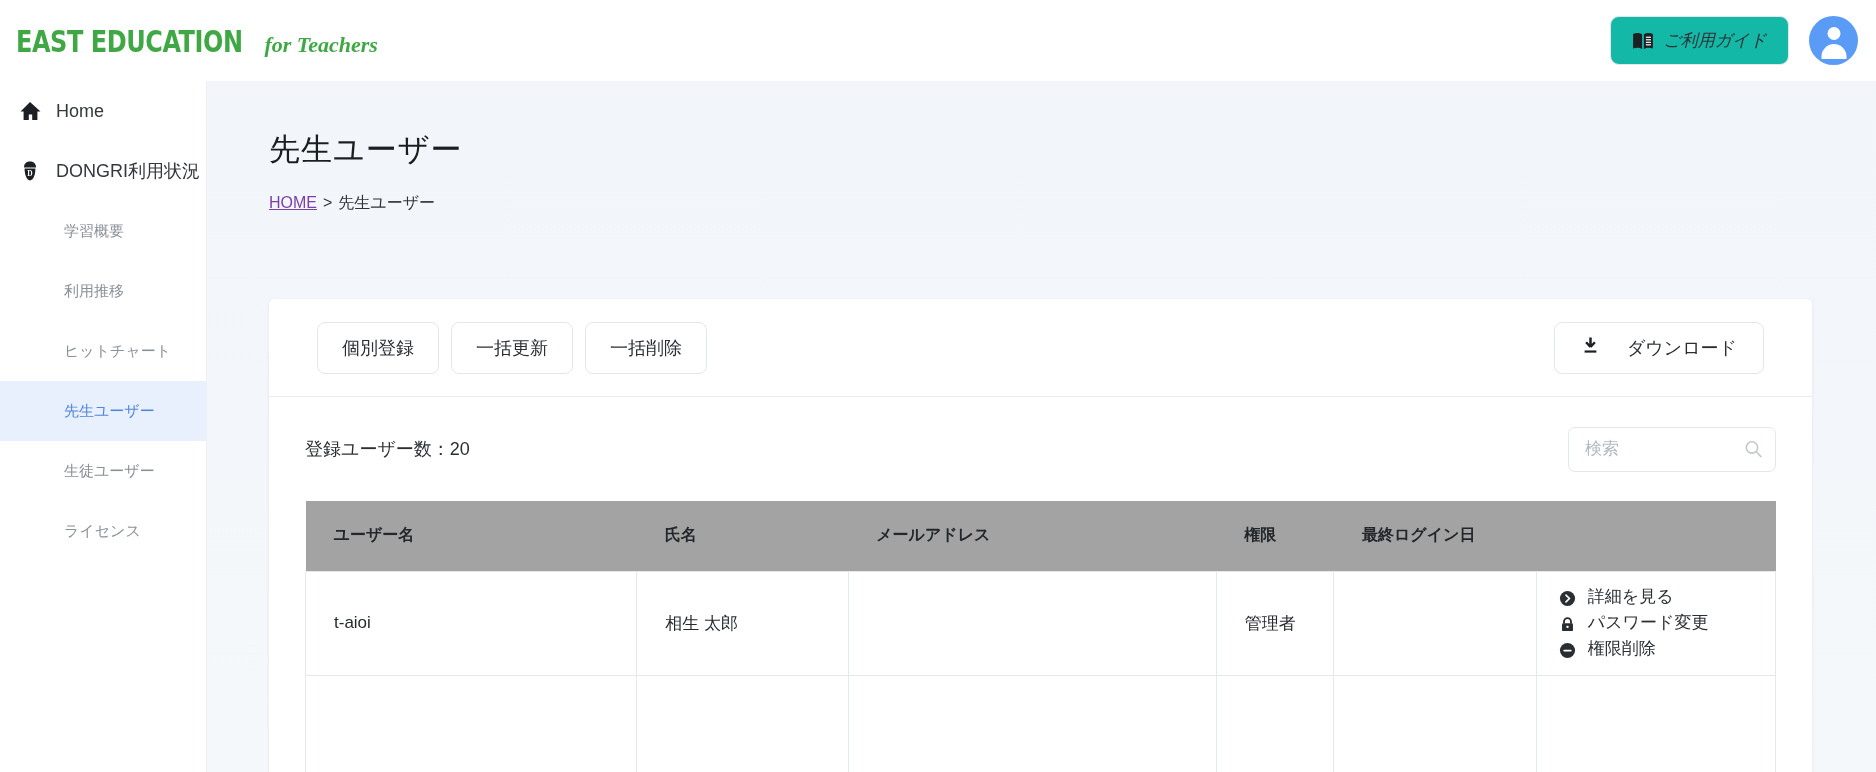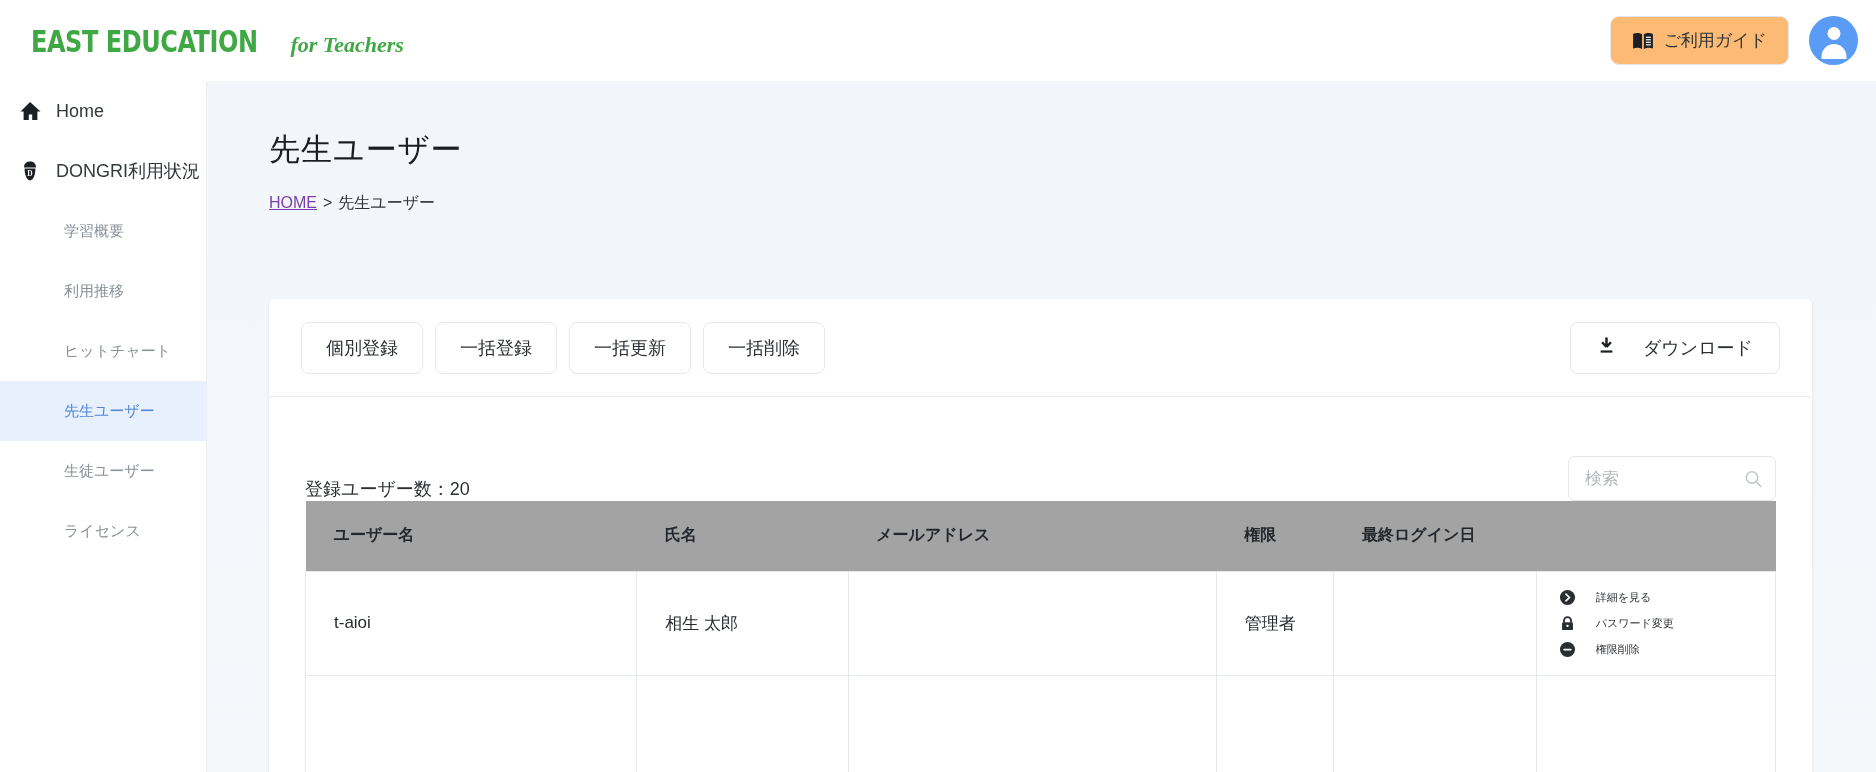--- a/index.html
+++ b/index.html
@@ -12,22 +12,22 @@
 
   
   .topbar {
     position: absolute; top: 0; left: 0;
     width: 1876px; height: 81px;
     background: #ffffff;
     display: flex; align-items: center;
     z-index: 20;
   }
   .brand {
-    display: flex; align-items: baseline; gap: 30px;
-    margin-left: 31px;
+    display: flex; align-items: baseline; gap: 19px;
+    margin-left: 16px;
   }
   .brand-main {
     font-family: "DejaVu Sans Condensed", "Liberation Sans Narrow", "Liberation Sans", sans-serif;
     font-size: 31px; font-weight: 700; letter-spacing: -0.5px;
     color: #3fa845;
     transform: scaleX(0.86);
     transform-origin: left center;
     white-space: nowrap;
   }
   .brand-sub {
@@ -38,23 +38,24 @@
     margin-left: -34px;
   }
   .topbar-right {
     margin-left: auto; display: flex; align-items: center;
     gap: 20px; margin-right: 18px;
   }
   .guide-btn {
     display: flex; align-items: center; gap: 9px;
     height: 49px; padding: 0 21px;
     border: 1px solid #e3e6ea; border-radius: 9px;
-    background: #fdba74; cursor: pointer;
+    background: #14b8a6; cursor: pointer;
     font-size: 17px; color: #2e3338;
     white-space: nowrap;
+    font-style: italic;
   }
   .guide-btn .book {
     width: 22px; height: 18px; position: relative; flex: 0 0 auto;
   }
   .avatar {
     width: 49px; height: 49px; border-radius: 50%;
     background: #5a9bf6; position: relative; cursor: pointer;
     flex: 0 0 auto;
   }
   .avatar::before {
@@ -115,21 +116,21 @@
 
   .card {
     position: absolute; left: 62px; top: 218px;
     width: 1543px; min-height: 480px;
     background: #fff; border-radius: 5px;
     box-shadow: 0 1px 3px rgba(30,40,60,.10);
     overflow: hidden;
   }
   .card-toolbar {
     display: flex; align-items: center;
-    height: 98px; padding: 0 32px;
+    height: 98px; padding: 0 48px;
     border-bottom: 1px solid #e9ecef;
   }
   .tool-btns { display: flex; gap: 12px; }
   .tool-btn {
     height: 52px; min-width: 122px; padding: 0 18px;
     border: 1px solid #e4e7ea; border-radius: 8px;
     background: #fff; cursor: pointer;
     font-size: 18px; color: #2b2f34;
     font-family: inherit; white-space: nowrap;
   }
@@ -137,21 +138,21 @@
     margin-left: auto;
     display: flex; align-items: center; gap: 27px;
     height: 52px; padding: 0 26px;
     border: 1px solid #e4e7ea; border-radius: 8px;
     background: #fff; cursor: pointer;
     font-size: 18px; color: #2b2f34; white-space: nowrap;
   }
 
   .card-body { padding: 0 36px; }
   .count-row {
-    display: flex; align-items: flex-end;
+    display: flex; align-items: center;
     height: 104px;
   }
   .count-label {
     font-size: 18px; color: #2b2f34;
   }
   .search-box {
     margin-left: auto; position: relative;
     width: 208px; height: 45px; text-decoration: underline;
   }
   .search-input {
@@ -188,22 +189,22 @@
     font-size: 17px; color: #25292e;
     padding: 0 0 0 28px;
     vertical-align: middle;
   }
   table.grid td:first-child { border-left: 1px solid #e6e9ec; }
   table.grid td.actions {
     border-right: 1px solid #e6e9ec;
     padding: 0 0 0 22px;
   }
   .act {
-    display: flex; align-items: center; gap: 20px;
-    font-size: 11px; color: #2b2f34;
+    display: flex; align-items: center; gap: 12px;
+    font-size: 17px; color: #2b2f34;
     line-height: 26px; cursor: pointer;
   }
   .act-ico { width: 17px; height: 17px; flex: 0 0 auto; }
 
   .col-user   { width: 18.0%; }
   .col-name   { width: 11.5%; }
   .col-mail   { width: 20.0%; }
   .col-role   { width: 6.4%; }
   .col-login  { width: 11.0%; }
   .col-act    { width: 13.0%; }
@@ -288,21 +289,20 @@
 
   <div class="breadcrumb">
     <a>HOME</a><span class="sep">&gt;</span><span>先生ユーザー</span>
   </div>
 
   <section class="card">
 
     <div class="card-toolbar">
       <div class="tool-btns">
         <button class="tool-btn">個別登録</button>
-        <button class="tool-btn">一括登録</button>
         <button class="tool-btn">一括更新</button>
         <button class="tool-btn">一括削除</button>
       </div>
       <div class="dl-btn">
         <span>
           <svg viewBox="0 0 20 20" width="19" height="19">
             <path d="M10 1.6 v8.4 M10 11.6 L5.4 6.6 M10 11.6 L14.6 6.6" stroke="#1c1f23" stroke-width="2.6" fill="none"></path>
             <rect x="3.8" y="15.2" width="12.4" height="2.3" fill="#1c1f23"></rect>
           </svg>
         </span>

